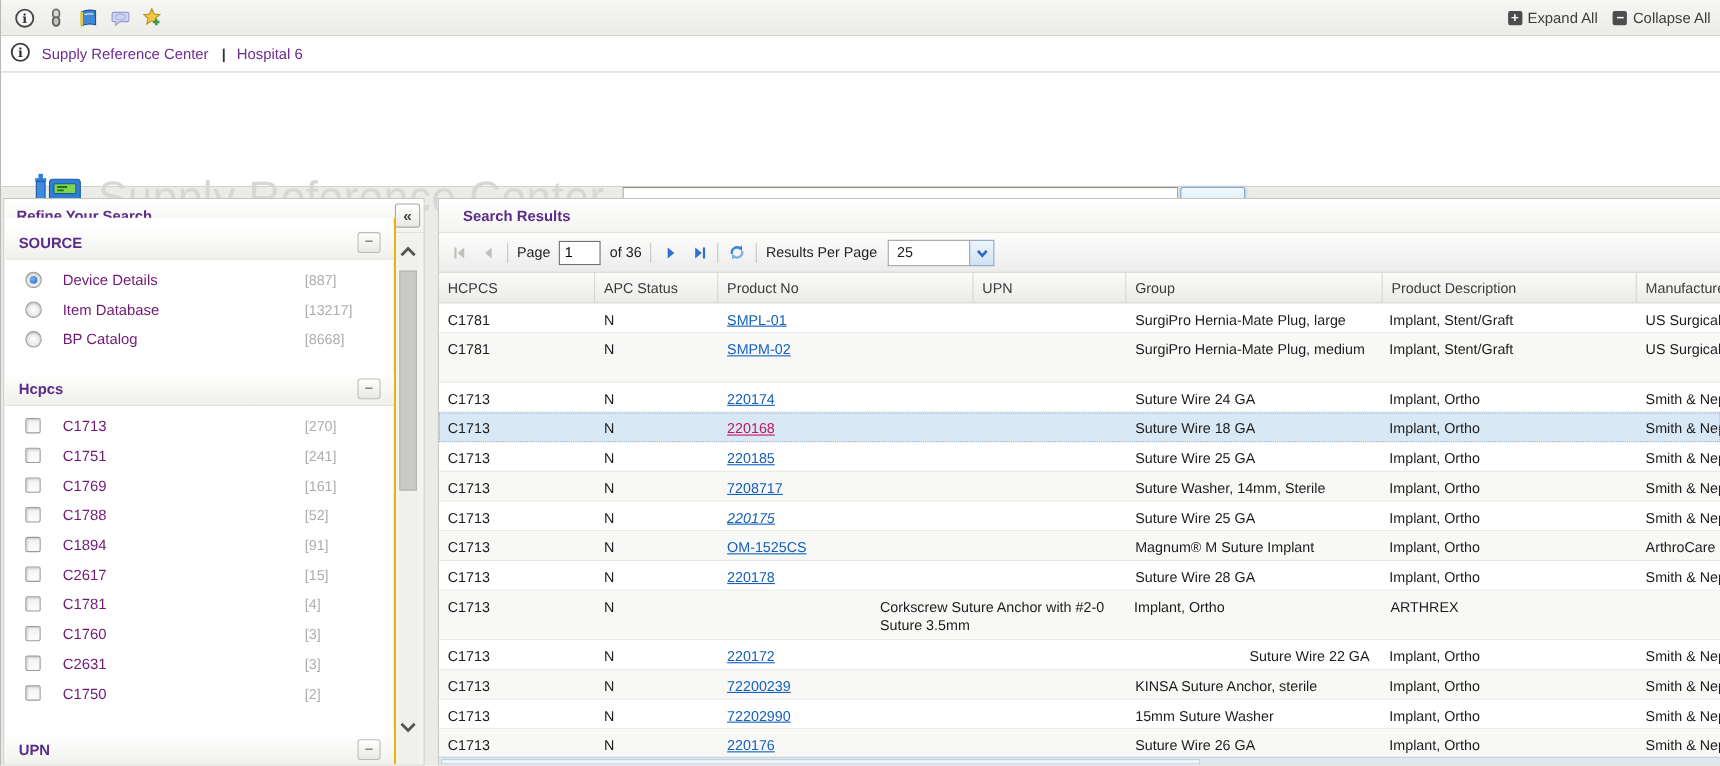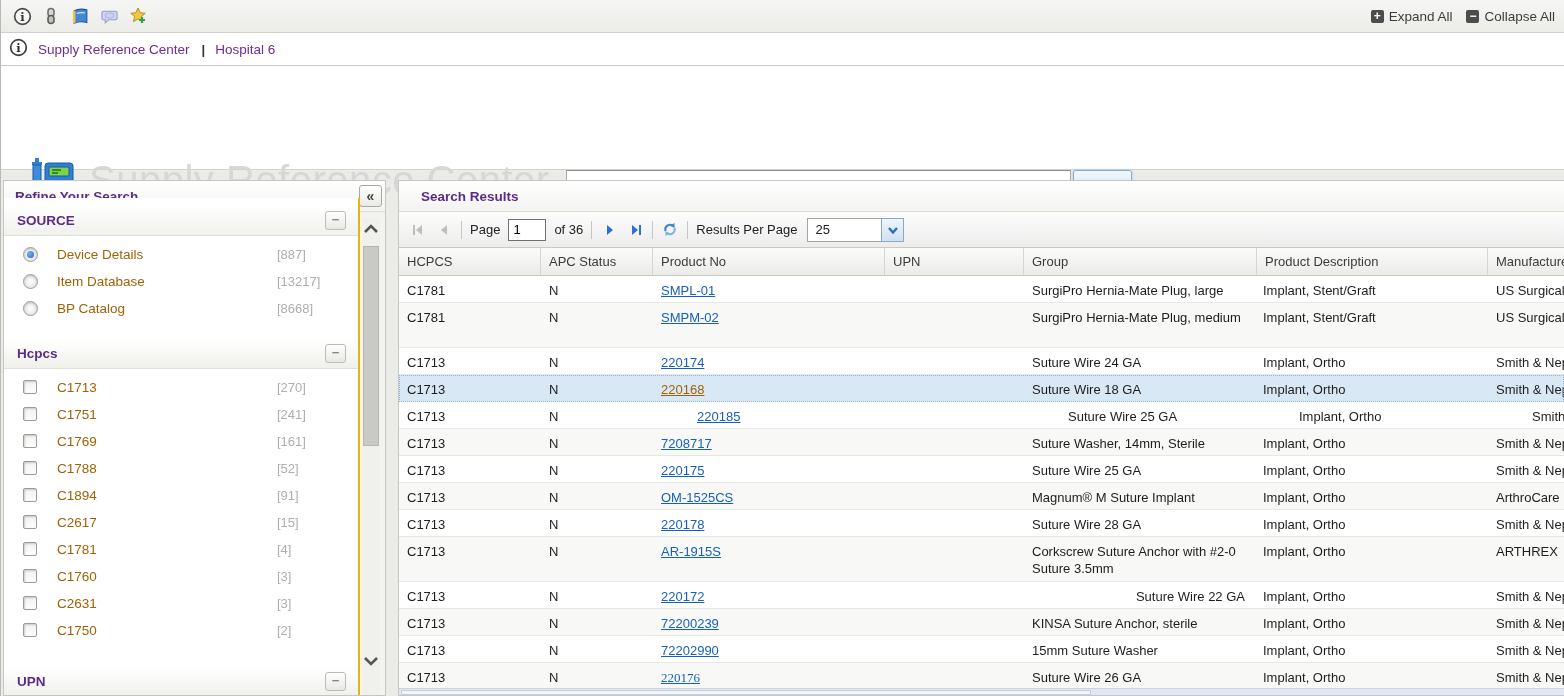--- a/index.html
+++ b/index.html
@@ -55,21 +55,21 @@
   .facet-title { color:#5b2c87; font-weight:bold; font-size:13.5px; }
   .minus-btn { position:absolute; right:12px; top:5px; width:21px; height:19px; border:1px solid #bcbcb6; border-radius:3px;
     background:linear-gradient(#ffffff,#e8e8e3); color:#888; font-weight:bold; text-align:center; line-height:16px; cursor:pointer; }
   .facet-items { padding-top:6px; padding-bottom:8px; }
   .facet-item { position:relative; height:27px; cursor:pointer; }
   .radio, .checkbox { position:absolute; left:19px; top:5px; }
   .radio { width:15px; height:15px; border-radius:50%; border:1px solid #9c9c97; background:radial-gradient(#ffffff,#dcdcda); box-shadow:inset 0 1px 2px rgba(0,0,0,.18); }
   .radio.sel::after { content:""; position:absolute; left:3px; top:3px; width:7px; height:7px; border-radius:50%;
     background:radial-gradient(circle at 35% 35%, #7db4ef, #1d64c8); }
   .checkbox { width:14px; height:14px; border:1px solid #9c9c97; background:linear-gradient(#f2f2f0,#fdfdfd); box-shadow:inset 1px 1px 2px rgba(0,0,0,.18); border-radius:2px; }
-  .facet-label { position:absolute; left:53px; top:5px; font-size:13.5px; color:#a16207; }
+  .facet-label { position:absolute; left:53px; top:5px; font-size:13.5px; color:#701a75; }
   .facet-count { position:absolute; left:273px; top:5px; color:#aeaeae; font-size:13px; }
 
   
   #results { left:397px; top:180px; width:1167px; height:516px; overflow:hidden; }
   #results .panel-title { padding-left:22px; }
 
   .grid-toolbar { height:36px; background:linear-gradient(#fdfdfc,#ececе8); background:linear-gradient(#fdfdfc,#ececec);
     border-bottom:1px solid #c9c9c5; display:flex; align-items:center; padding-left:10px; gap:8px; }
   .tsep { width:1px; height:18px; background:#c6c6c2; }
   .pgbtn { width:18px; height:16px; display:inline-flex; align-items:center; justify-content:center; cursor:pointer; }
@@ -81,21 +81,21 @@
   .grid-header { display:flex; height:28px; background:linear-gradient(#fbfbfa,#ebebe8);
     border-bottom:1px solid #c9c9c5; }
   .hcell { flex:none; border-right:1px solid #d6d6d2; padding:6px 0 0 8px; color:#3c3c3c; font-size:13px; overflow:hidden; white-space:nowrap; cursor:pointer; }
   .grid-body { position:relative; }
   .grow { display:flex; height:27px; border-bottom:1px solid #e7e7e3; background:#fff; cursor:default; }
   .grow.alt { background:#f8f8f6; }
   .grow.tall { height:45px; }
   .grow.selected { background:#d9e8f5; outline:1px dotted #8fb2da; outline-offset:-1px; }
   .gcell { flex:none; padding:6px 10px 0 8px; font-size:13px; color:#1d1d1d; overflow:hidden; line-height:17px; }
   .plink { color:#1560bd; text-decoration:underline; }
-  .grow.selected .plink { color:#a16207; }
+  .grow.selected .plink { color:#be185d; }
 
   .hscroll { position:absolute; left:0; bottom:0; width:1167px; height:7px; background:#dfe7f0; border-top:1px solid #c6d2e0; }
   .hscroll-thumb { position:absolute; left:2px; top:1px; width:690px; height:5px; background:#f0f5fa; border:1px solid #c2cfde; }
 </style>
 </head>
 <body>
 
 <div class="topbar">
   <span class="ic">
     <svg width="19" height="19" viewBox="0 0 18 18">
@@ -388,39 +388,39 @@
         <div class="gcell" style="width: 112px;">N</div>
         <div class="gcell" style="width: 232px;"><a class="plink" href="#">220168</a></div>
         <div class="gcell" style="width: 139px;"></div>
         <div class="gcell" style="width: 231px;">Suture Wire 18 GA</div>
         <div class="gcell" style="width: 233px;">Implant, Ortho</div>
         <div class="gcell" style="width: 200px;">Smith &amp; Nephew</div>
       </div>
       <div class="grow">
         <div class="gcell" style="width: 142px;">C1713</div>
         <div class="gcell" style="width: 112px;">N</div>
-        <div class="gcell" style="width: 232px; margin-left: 36px;"><a class="plink" href="#">220185</a></div>
+        <div class="gcell" style="width: 232px;"><a class="plink" href="#">220185</a></div>
         <div class="gcell" style="width: 139px;"></div>
         <div class="gcell" style="width: 231px;">Suture Wire 25 GA</div>
         <div class="gcell" style="width: 233px;">Implant, Ortho</div>
         <div class="gcell" style="width: 200px;">Smith &amp; Nephew</div>
       </div>
       <div class="grow alt">
         <div class="gcell" style="width: 142px;">C1713</div>
         <div class="gcell" style="width: 112px;">N</div>
         <div class="gcell" style="width: 232px;"><a class="plink" href="#">7208717</a></div>
         <div class="gcell" style="width: 139px;"></div>
         <div class="gcell" style="width: 231px;">Suture Washer, 14mm, Sterile</div>
         <div class="gcell" style="width: 233px;">Implant, Ortho</div>
         <div class="gcell" style="width: 200px;">Smith &amp; Nephew</div>
       </div>
       <div class="grow">
         <div class="gcell" style="width: 142px;">C1713</div>
         <div class="gcell" style="width: 112px;">N</div>
-        <div class="gcell" style="width: 232px;"><a class="plink" href="#">220175</a></div>
+        <div class="gcell" style="width: 232px; font-style: italic;"><a class="plink" href="#">220175</a></div>
         <div class="gcell" style="width: 139px;"></div>
         <div class="gcell" style="width: 231px;">Suture Wire 25 GA</div>
         <div class="gcell" style="width: 233px;">Implant, Ortho</div>
         <div class="gcell" style="width: 200px;">Smith &amp; Nephew</div>
       </div>
       <div class="grow alt">
         <div class="gcell" style="width: 142px;">C1713</div>
         <div class="gcell" style="width: 112px;">N</div>
         <div class="gcell" style="width: 232px;"><a class="plink" href="#">OM-1525CS</a></div>
         <div class="gcell" style="width: 139px;"></div>
@@ -433,21 +433,20 @@
         <div class="gcell" style="width: 112px;">N</div>
         <div class="gcell" style="width: 232px;"><a class="plink" href="#">220178</a></div>
         <div class="gcell" style="width: 139px;"></div>
         <div class="gcell" style="width: 231px;">Suture Wire 28 GA</div>
         <div class="gcell" style="width: 233px;">Implant, Ortho</div>
         <div class="gcell" style="width: 200px;">Smith &amp; Nephew</div>
       </div>
       <div class="grow tall alt">
         <div class="gcell" style="width: 142px;">C1713</div>
         <div class="gcell" style="width: 112px;">N</div>
-        <div class="gcell" style="width: 232px;"><a class="plink" href="#">AR-1915S</a></div>
         <div class="gcell" style="width: 139px;"></div>
         <div class="gcell" style="width: 231px;">Corkscrew Suture Anchor with #2-0 Suture 3.5mm</div>
         <div class="gcell" style="width: 233px;">Implant, Ortho</div>
         <div class="gcell" style="width: 200px;">ARTHREX</div>
       </div>
       <div class="grow">
         <div class="gcell" style="width: 142px;">C1713</div>
         <div class="gcell" style="width: 112px;">N</div>
         <div class="gcell" style="width: 232px;"><a class="plink" href="#">220172</a></div>
         <div class="gcell" style="width: 139px;"></div>
@@ -469,21 +468,21 @@
         <div class="gcell" style="width: 112px;">N</div>
         <div class="gcell" style="width: 232px;"><a class="plink" href="#">72202990</a></div>
         <div class="gcell" style="width: 139px;"></div>
         <div class="gcell" style="width: 231px;">15mm Suture Washer</div>
         <div class="gcell" style="width: 233px;">Implant, Ortho</div>
         <div class="gcell" style="width: 200px;">Smith &amp; Nephew</div>
       </div>
       <div class="grow alt">
         <div class="gcell" style="width: 142px;">C1713</div>
         <div class="gcell" style="width: 112px;">N</div>
-        <div class="gcell" style="width: 232px; font-family: Liberation Serif, serif;"><a class="plink" href="#">220176</a></div>
+        <div class="gcell" style="width: 232px;"><a class="plink" href="#">220176</a></div>
         <div class="gcell" style="width: 139px;"></div>
         <div class="gcell" style="width: 231px;">Suture Wire 26 GA</div>
         <div class="gcell" style="width: 233px;">Implant, Ortho</div>
         <div class="gcell" style="width: 200px;">Smith &amp; Nephew</div>
       </div>
     </div>
 
   <div class="hscroll">
     <div class="hscroll-thumb"></div>
   </div>

